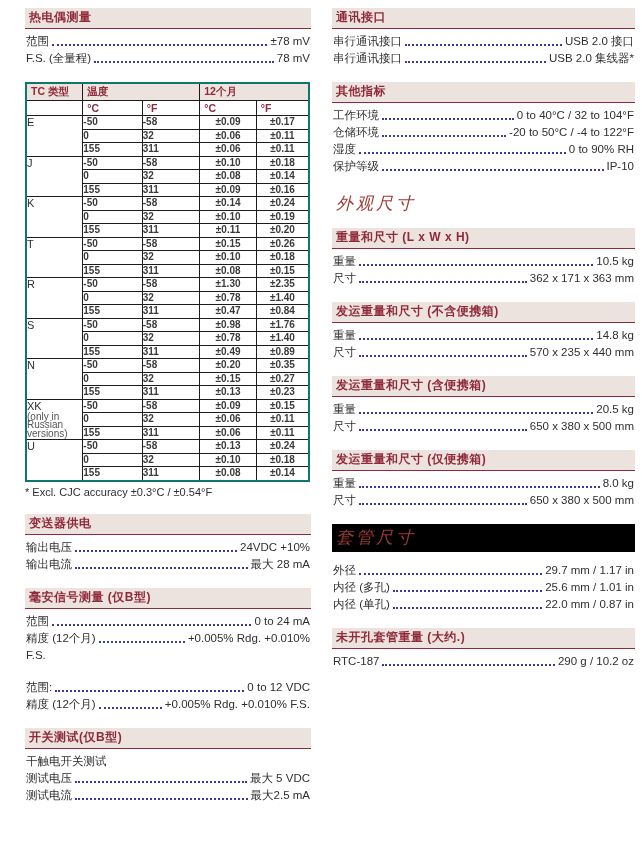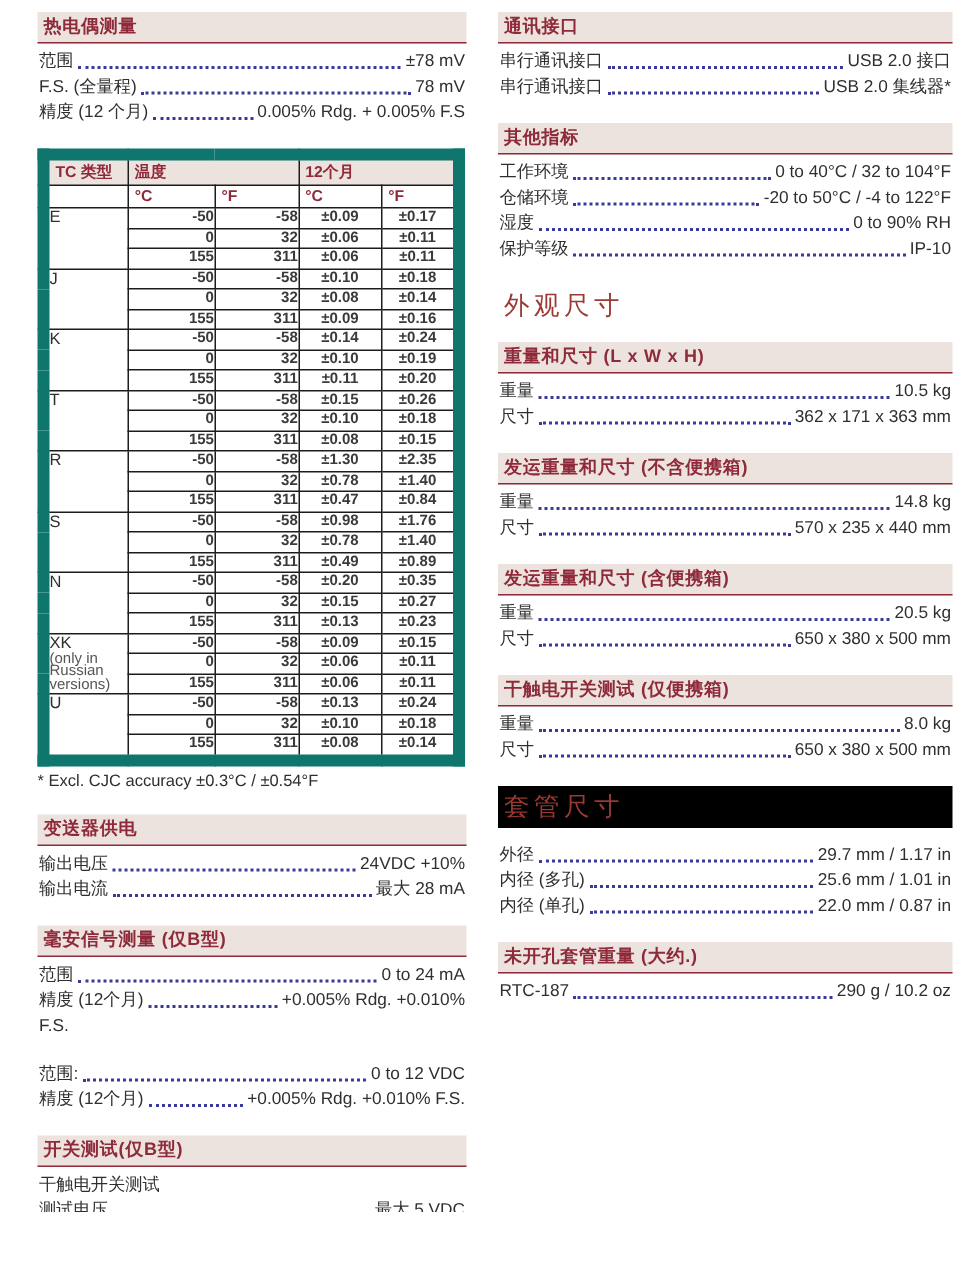--- a/index.html
+++ b/index.html
@@ -15,36 +15,36 @@
   .col-right{width:303px;flex:0 0 303px;}
 
   .section{margin-bottom:15px;}
   .band{
     background:#ece3de;color:#8f2a3a;font-weight:bold;font-size:12px;
     padding:1px 4px 2px;border-bottom:1px solid #8f2a3a;margin-bottom:4px;
     letter-spacing:.5px;white-space:nowrap;
   }
   .big-heading{
     font-size:17px;color:#9b3a35;letter-spacing:3px;
-    margin:6px 0 10px;padding:2px 4px 3px;
+    margin:6px 0 10px;padding:2px 4px 3px;font-style:italic;
   }
   .band-bg{background:#000000;margin-top:12px;}
 
   .row{display:flex;align-items:flex-end;font-size:11.5px;line-height:17px;padding:0 1px;}
   .lbl{white-space:pre;}
   .dots{flex:1 1 auto;border-bottom:2px dotted #3a3a99;margin:0 3px 4px 3px;min-width:6px;}
   .val{white-space:nowrap;}
 
-  .tc-table{border-collapse:collapse;border:8px solid #0f766e;width:285px;margin:3px 0 0;}
+  .tc-table{border-collapse:collapse;border:2px solid #0f766e;width:285px;margin:3px 0 0;}
   .tc-table td,.tc-table th{border:1px solid #1c1c1c;padding:0;}
   .tc-table th{font-size:10.5px;text-align:left;padding:1px 4px;}
   .th-band{background:#ece3de;color:#8f2a3a;font-weight:bold;}
   .th-unit{color:#8f2a3a;font-weight:bold;font-size:9px;text-align:center;background:#fff;}
   .num{font-size:10px;font-weight:bold;color:#3a3a3a;line-height:12.5px;}
-  .temp{text-align:right;padding:0 7px 0 2px;}
+  .temp{padding:0 7px 0 2px;}
   .acc{text-align:center;padding:0 2px;}
   .type-cell{vertical-align:top;padding:0 3px;}
   .type-letter{font-size:11px;line-height:13px;color:#2f2f2f;}
   .type-note{font-size:10px;line-height:8.5px;color:#555;}
   .footnote{font-size:11px;margin:4px 0 16px;color:#2f2f2f;}
 </style>
 </head>
 <body>
 
 <div id="page">
@@ -54,25 +54,20 @@
         <div class="row">
           <span class="lbl">范围</span>
           <span class="dots"></span>
           <span class="val">±78 mV</span>
         </div>
         <div class="row">
           <span class="lbl">F.S. (全量程)</span>
           <span class="dots"></span>
           <span class="val">78 mV</span>
         </div>
-        <div class="row">
-          <span class="lbl">精度 (12 个月)</span>
-          <span class="dots"></span>
-          <span class="val">0.005% Rdg. + 0.005% F.S</span>
-        </div>
       </div>
       <table class="tc-table">
         <colgroup>
           <col style="width: 57px;">
           <col style="width: 60px;">
           <col style="width: 58px;">
           <col style="width: 57px;">
           <col style="width: 53px;">
         </colgroup>
         <tbody>
@@ -410,21 +405,21 @@
           <span class="dots"></span>
           <span class="val">20.5 kg</span>
         </div>
         <div class="row">
           <span class="lbl">尺寸</span>
           <span class="dots"></span>
           <span class="val">650 x 380 x 500 mm</span>
         </div>
       </div>
       <div class="section">
-        <div class="band">干触电开关测试 (仅便携箱)</div>
+        <div class="band">发运重量和尺寸 (仅便携箱)</div>
         <div class="row">
           <span class="lbl">重量</span>
           <span class="dots"></span>
           <span class="val">8.0 kg</span>
         </div>
         <div class="row">
           <span class="lbl">尺寸</span>
           <span class="dots"></span>
           <span class="val">650 x 380 x 500 mm</span>
         </div>

